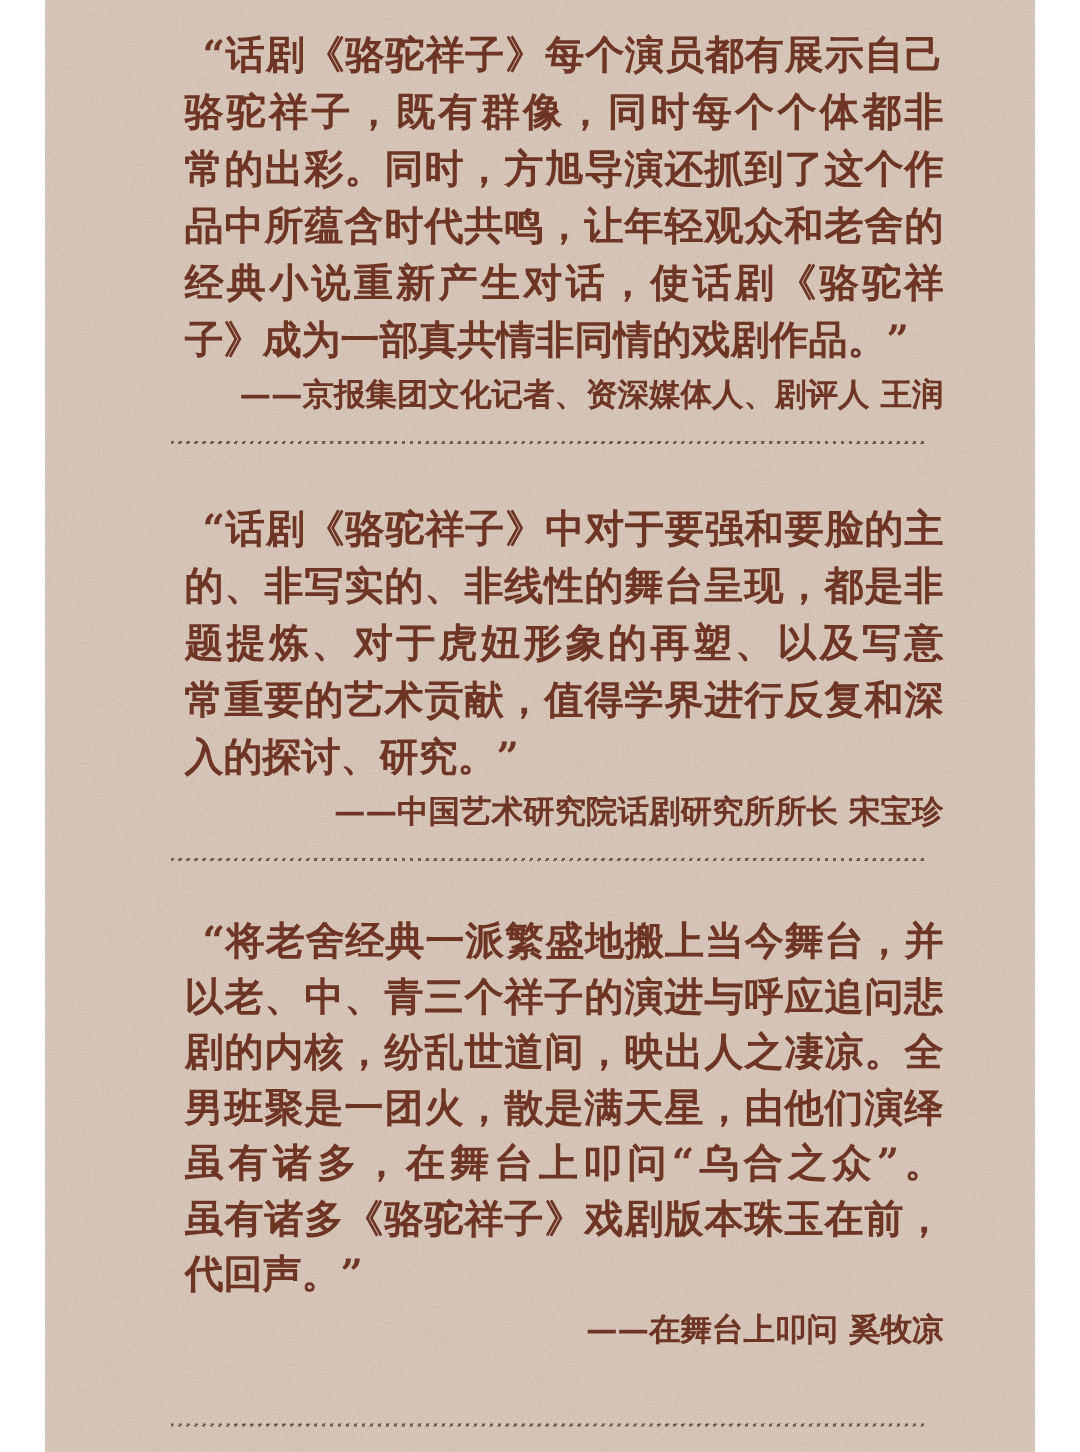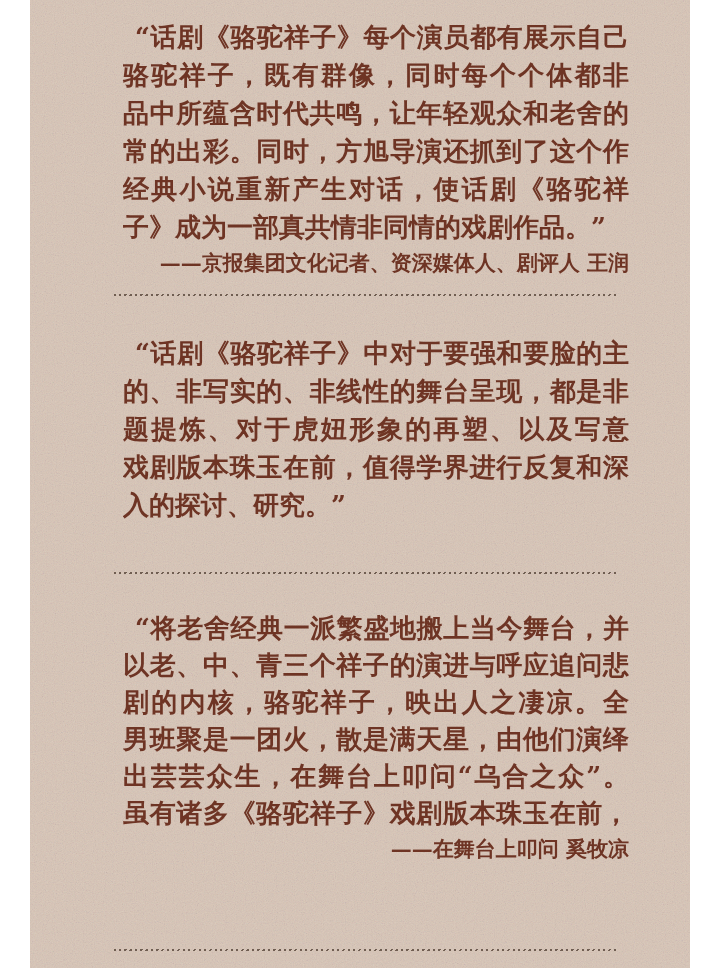--- a/index.html
+++ b/index.html
@@ -92,44 +92,46 @@
         <feTurbulence type="fractalNoise" baseFrequency="0.9" numOctaves="3" seed="11" stitchTiles="stitch"></feTurbulence>
         <feColorMatrix type="saturate" values="0.35"></feColorMatrix>
       </filter>
       <rect width="660" height="968" filter="url(#grainFilter)" opacity="0.28"></rect>
     </svg>
   </div>
 
   <section class="quote-block" id="block-1">
     <p class="qline first">“话剧《骆驼祥子》每个演员都有展示自己</p>
     <p class="qline">骆驼祥子，既有群像，同时每个个体都非</p>
+    <p class="qline">常的出彩。同时，方旭导演还抓到了这个作</p>
     <p class="qline">品中所蕴含时代共鸣，让年轻观众和老舍的</p>
-    <p class="qline">常的出彩。同时，方旭导演还抓到了这个作</p>
     <p class="qline">经典小说重新产生对话，使话剧《骆驼祥</p>
     <p class="qline last">子》成为一部真共情非同情的戏剧作品。”</p>
     <p class="attribution">——京报集团文化记者、资深媒体人、剧评人 王润</p>
   </section>
 
   <div class="separator" id="separator-1"></div>
 
   <section class="quote-block" id="block-2">
     <p class="qline first">“话剧《骆驼祥子》中对于要强和要脸的主</p>
     <p class="qline">的、非写实的、非线性的舞台呈现，都是非</p>
     <p class="qline">题提炼、对于虎妞形象的再塑、以及写意</p>
-    <p class="qline">戏剧版本珠玉在前，值得学界进行反复和深</p>
+    <p class="qline">常重要的艺术贡献，值得学界进行反复和深</p>
     <p class="qline last">入的探讨、研究。”</p>
+    <p class="attribution">——中国艺术研究院话剧研究所所长 宋宝珍</p>
   </section>
 
   <div class="separator" id="separator-2"></div>
 
   <section class="quote-block block-3" id="block-3">
     <p class="qline first">“将老舍经典一派繁盛地搬上当今舞台，并</p>
     <p class="qline">以老、中、青三个祥子的演进与呼应追问悲</p>
-    <p class="qline">剧的内核，骆驼祥子，映出人之凄凉。全</p>
+    <p class="qline">剧的内核，纷乱世道间，映出人之凄凉。全</p>
     <p class="qline">男班聚是一团火，散是满天星，由他们演绎</p>
-    <p class="qline">出芸芸众生，在舞台上叩问“乌合之众”。</p>
+    <p class="qline">虽有诸多，在舞台上叩问“乌合之众”。</p>
     <p class="qline">虽有诸多《骆驼祥子》戏剧版本珠玉在前，</p>
+    <p class="qline last">代回声。”</p>
     <p class="attribution">——在舞台上叩问 奚牧凉</p>
   </section>
 
   <div class="separator" id="separator-3"></div>
 
 </div>
 
 </body></html>

